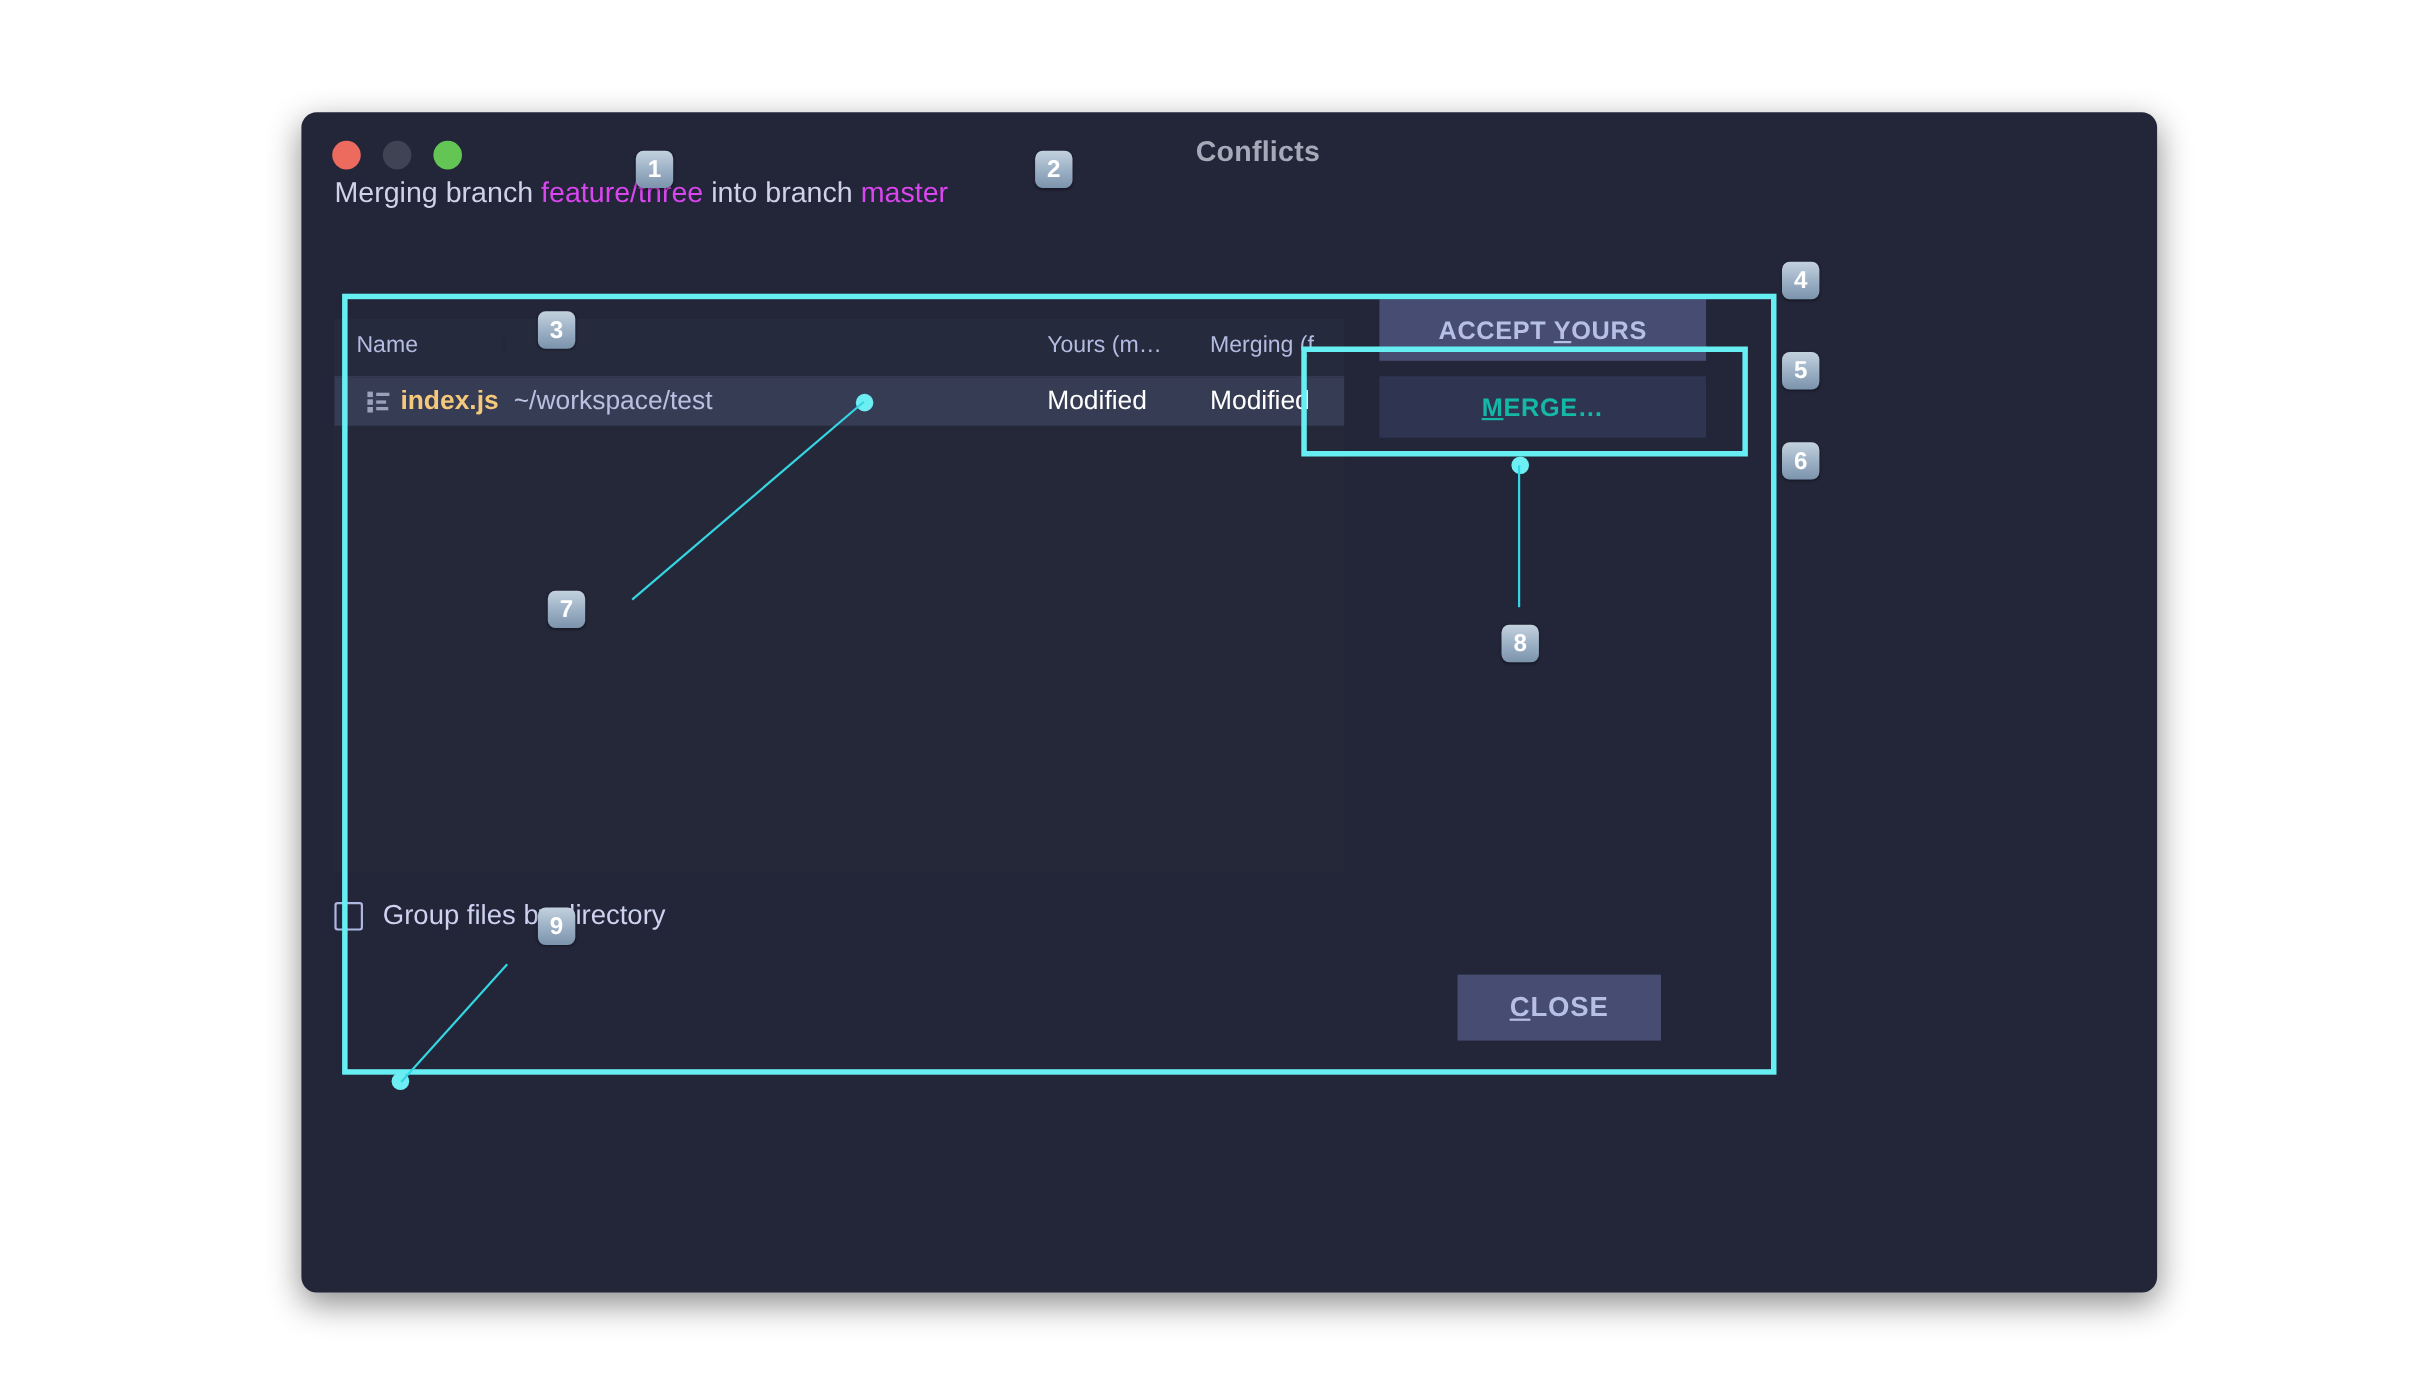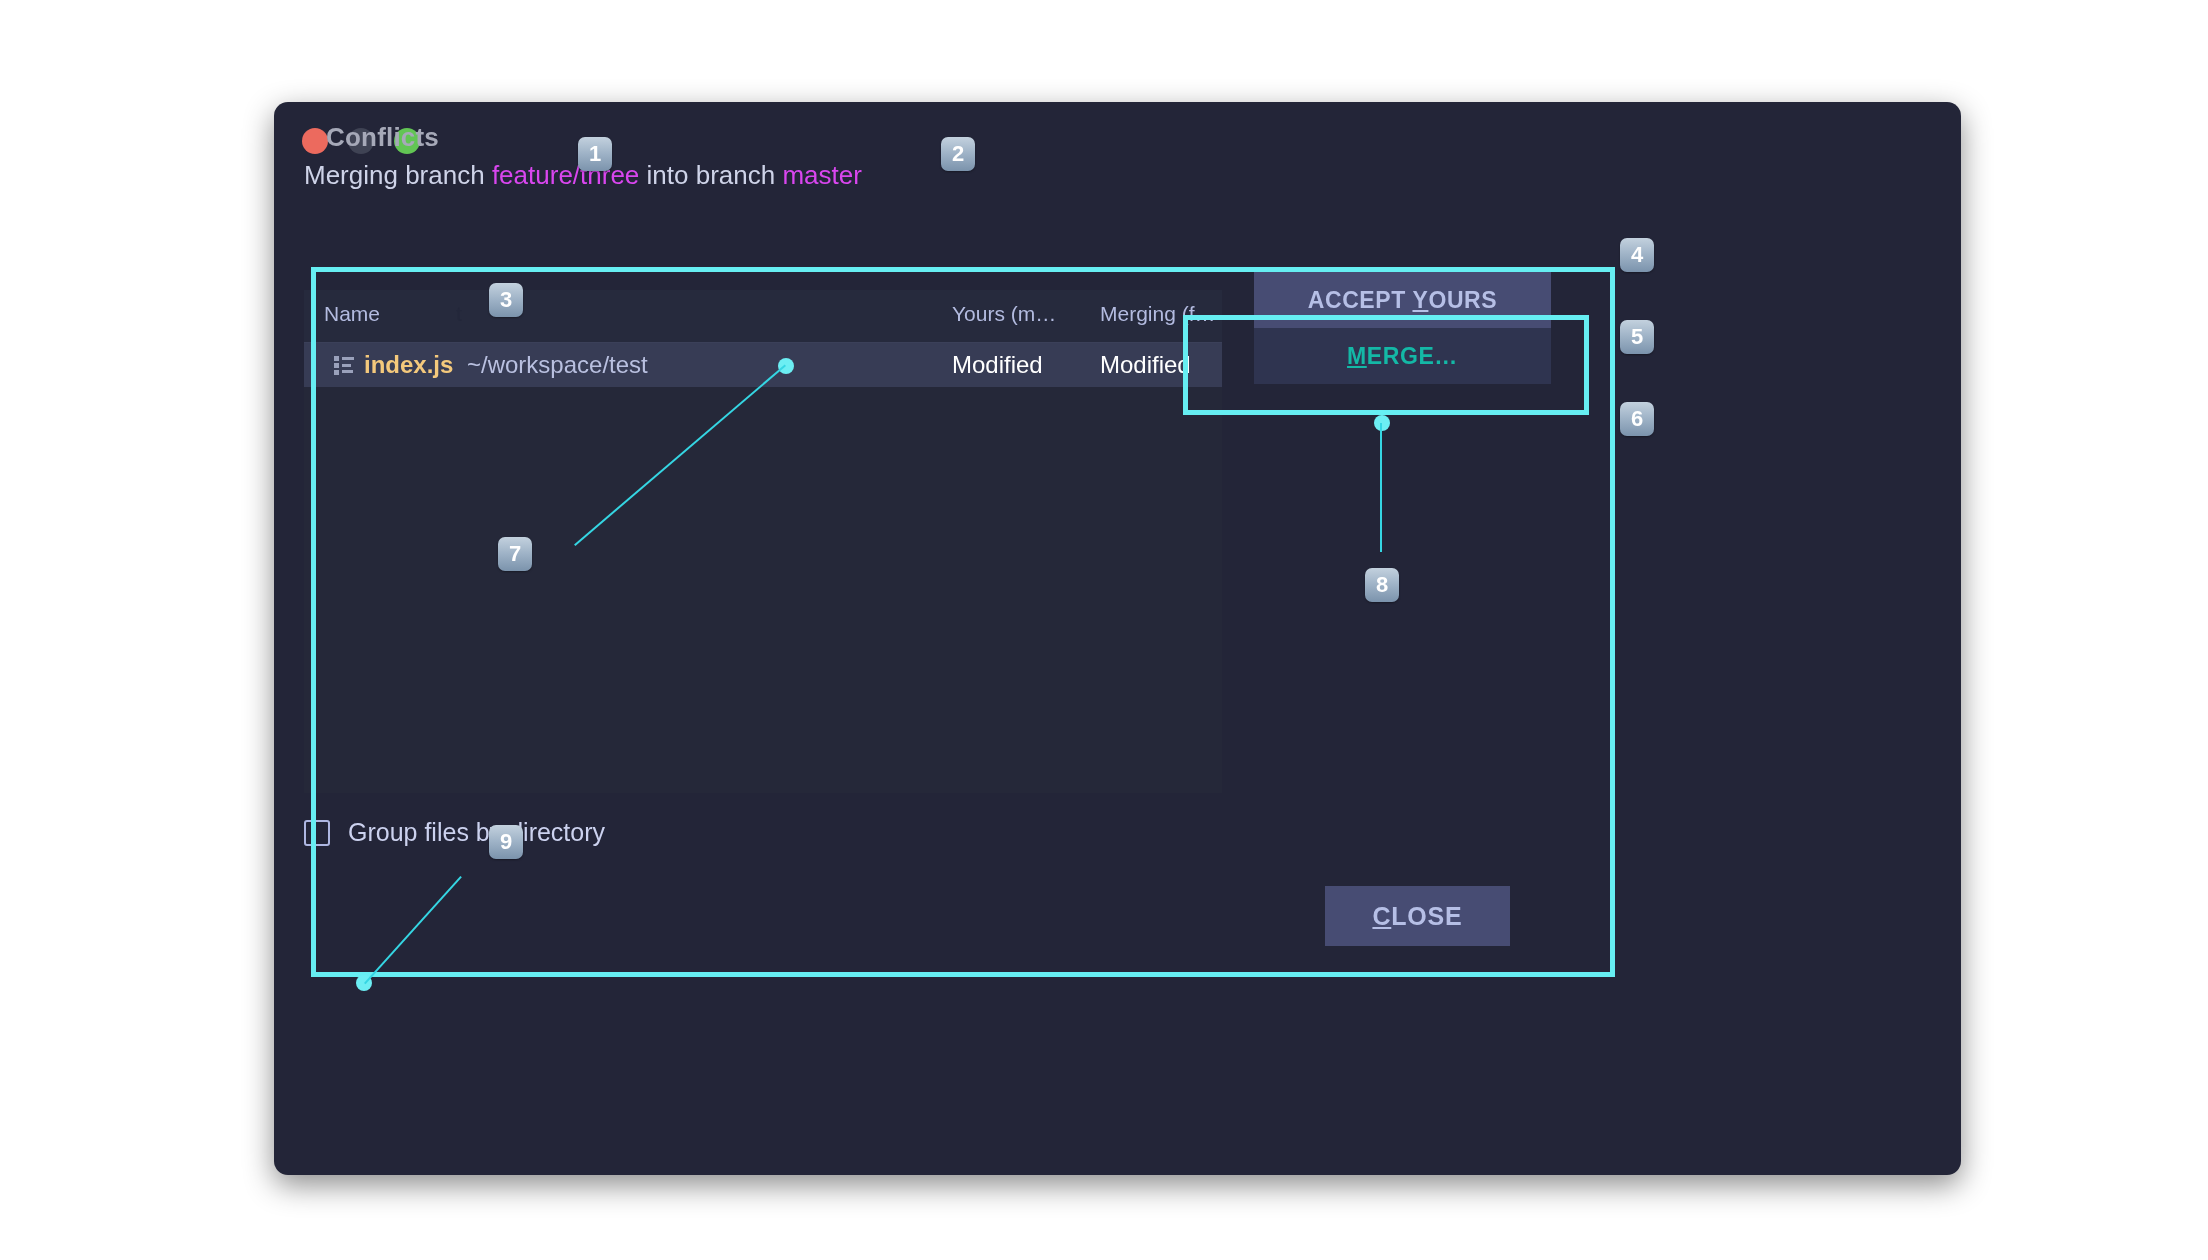--- a/index.html
+++ b/index.html
@@ -48,21 +48,21 @@
     border-radius: 50%;
   }
   #tl-close  { left: 28px;  background: #ec6a5e; }
   #tl-min    { left: 74px;  background: #3f4354; }
   #tl-zoom   { left: 120px; background: #62c554; }
 
   #dialog-title {
     position: absolute;
     left: 0; top: 20px;
     width: 100%;
-    text-align: left;
+    text-align: center;
     font-size: 26px;
     font-weight: bold;
     color: #a6a9b8;
     letter-spacing: 0.2px;
     padding-left: 52px;
     box-sizing: border-box;
   }
 
   
   #merge-line {
@@ -183,20 +183,21 @@
   #side-buttons {
     position: absolute;
     left: 980px;
     top: 70px;
     width: 297px;
   }
   .side-btn {
     display: block;
     width: 297px;
     height: 56px;
+    margin-bottom: 14px;
     border: none;
     background: #474c73;
     color: #b6bfe6;
     font-size: 23px;
     font-weight: bold;
     font-family: "Liberation Sans", sans-serif;
     letter-spacing: 0.6px;
     text-align: center;
     cursor: pointer;
   }

